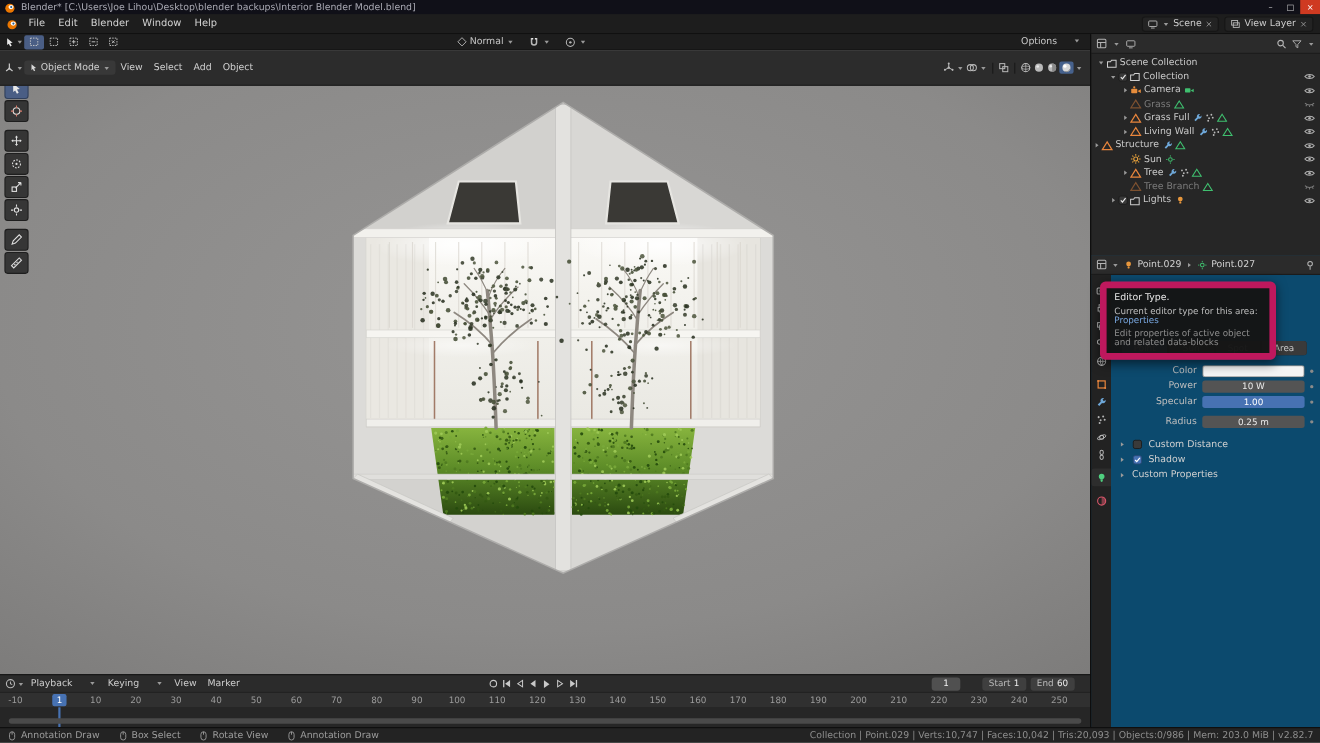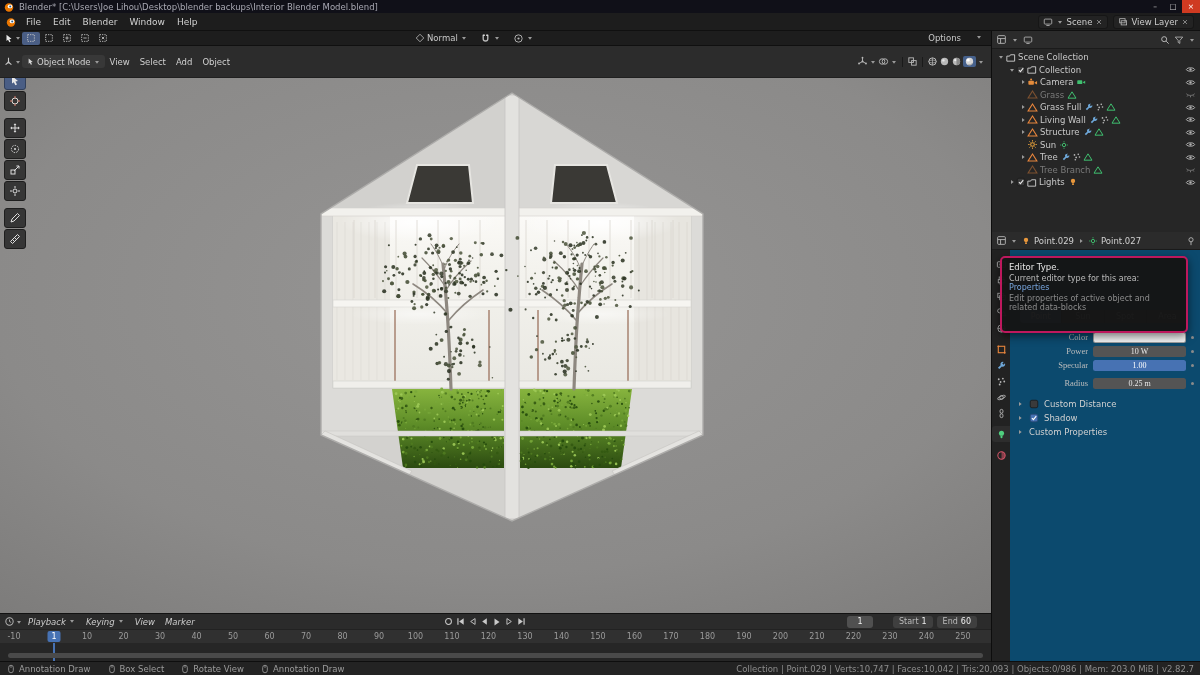--- a/index.html
+++ b/index.html
@@ -62,41 +62,41 @@
   #pr-header{height:18px;background:#2b2b2b;border-bottom:1px solid #1b1b1b;display:flex;align-items:center;gap:3px;padding:0 4px;font-size:8.5px;color:#d0d0d0;flex:none;}
   #pr-body{flex:1;display:flex;min-height:0;}
   #pr-tabs{width:18px;background:#222222;display:flex;flex-direction:column;align-items:center;padding-top:6px;}
   .pr-tab{width:18px;height:16px;display:flex;align-items:center;justify-content:center;flex:none;}
   .pr-tab.active{background:#2d2d2d;border-radius:3px 0 0 3px;}
   .tab-gap{height:5px;flex:none;}
   #pr-content{flex:1;position:relative;padding-top:60px;font-size:8.5px;color:#c4c4c4;}
   .seg{display:flex;height:13px;margin:0 12px 7px 10px;border-radius:3px;overflow:hidden;background:#272727;gap:1px;}
   .seg-item{flex:1;background:#3a3a3a;color:#cccccc;display:flex;align-items:center;justify-content:center;font-size:8px;}
   .seg-item.active{background:#4772b3;color:#ffffff;}
-  .prop-row{display:flex;align-items:center;height:14px;padding-right:2px;font-family:Liberation Serif, serif;}
+  .prop-row{display:flex;align-items:center;height:14px;padding-right:2px;}
   .prop-label{width:78px;text-align:right;margin-right:5px;color:#bdbdbd;flex:none;}
   .prop-widget{flex:1;height:11px;border-radius:2.5px;background:#545454;color:#e9e9e9;display:flex;align-items:center;justify-content:center;font-size:8px;line-height:11px;}
   .widget-slider{background:#4772b3;color:#fff;}
   .swatch{background:#f4f4f4;border:1px solid rgba(0,0,0,.35);}
   .dot-col{width:12px;display:flex;justify-content:center;flex:none;}
   .dec-dot{width:3px;height:3px;border-radius:50%;background:#8a8a8a;}
   .gap4{height:4px;}.gap7{height:7px;}
   .sec-row{display:flex;align-items:center;height:14px;gap:5px;padding-left:6px;color:#d0d0d0;}
 
   
-  #tooltip{position:absolute;left:1000px;top:256px;width:188px;background:rgba(21,21,21,.97);border:2px solid #be185d;border-radius:5px;padding:4px 7px 19px;z-index:60;box-shadow:0 3px 10px rgba(0,0,0,.55);}
+  #tooltip{position:absolute;left:1000px;top:256px;width:160px;background:rgba(21,21,21,.97);border:6px solid #be185d;border-radius:5px;padding:4px 7px 5px;z-index:60;box-shadow:0 3px 10px rgba(0,0,0,.55);}
   #tooltip .t1{font-size:8.5px;color:#e6e6e6;}
   #tooltip .t2{font-size:8px;color:#bcbcbc;margin-top:2px;}
   #tooltip .t2 b{color:#77a5dd;font-weight:normal;}
   #tooltip .t3{font-size:8px;color:#8c8c8c;margin-top:2px;}
 
   
   #timeline{position:absolute;left:0;top:613px;width:991px;height:48px;background:#262626;border-top:1px solid #111111;}
   #tl-header{height:16px;background:#2b2b2b;display:flex;align-items:center;padding:0 4px;font-size:8.5px;color:#cdcdcd;position:relative;border-bottom:1px solid #222222;}
-  .tl-menu{padding:0 5px;display:flex;align-items:flex-start;gap:2px;font-style:italic;}
+  .tl-menu{padding:0 5px;display:flex;align-items:flex-start;gap:14px;}
   #tl-controls{position:absolute;left:443px;display:flex;align-items:center;gap:1px;}
   .tl-right{margin-left:auto;display:flex;align-items:center;margin-right:10px;}
   .tl-field{height:12px;background:#3f3f3f;border-radius:3px;display:flex;align-items:center;justify-content:center;gap:3px;padding:0 6px;font-size:8px;color:#bbbbbb;}
   .tl-field .val{color:#ededed;}
   #tl-frame{background:#505050;width:26px;color:#f0f0f0;margin-right:20px;}
   #tl-ruler{height:13px;background:#303030;position:relative;}
   .tick{position:absolute;bottom:0;transform:translateX(-50%);font-size:8px;color:#9b9b9b;line-height:12px;}
   #playhead{position:absolute;top:1px;height:11px;min-width:13px;padding:0 2px;background:#4772b3;border-radius:2px;color:#fff;font-size:8px;display:flex;align-items:center;justify-content:center;transform:translateX(-50%);z-index:3;}
   #tl-track{height:18px;position:relative;background:#262626;}
   #ph-line{position:absolute;top:0;bottom:0;width:1.5px;background:#4772b3;}
@@ -1800,21 +1800,21 @@
           </span>
         </span>
         <span class="spacer"></span>
         <span class="ic">
           <svg width="11" height="11" viewBox="0 0 12 12">
             <path d="M1.3 6C3.2 3.4 8.8 3.4 10.7 6 8.8 8.6 3.2 8.6 1.3 6z" fill="none" stroke="#b2b2b2" stroke-width="1"></path>
             <circle cx="6" cy="6" r="1.3" fill="#b2b2b2"></circle>
           </svg>
         </span>
       </div>
-      <div class="ol-row" style="padding-left: 26px;">
+      <div class="ol-row" style="">
         <span class="ic" style="width: 9px;">
           <svg width="8" height="8" viewBox="0 0 12 12">
             <path d="M4.5 3v6l4-3z" fill="#9a9a9a"></path>
           </svg>
         </span>
         <span class="ic obj-ic">
           <svg width="11" height="11" viewBox="0 0 12 12">
             <path d="M6 2.2 10.8 9.8H1.2z" fill="none" stroke="#e8853c" stroke-width="1.2"></path>
           </svg>
         </span>

